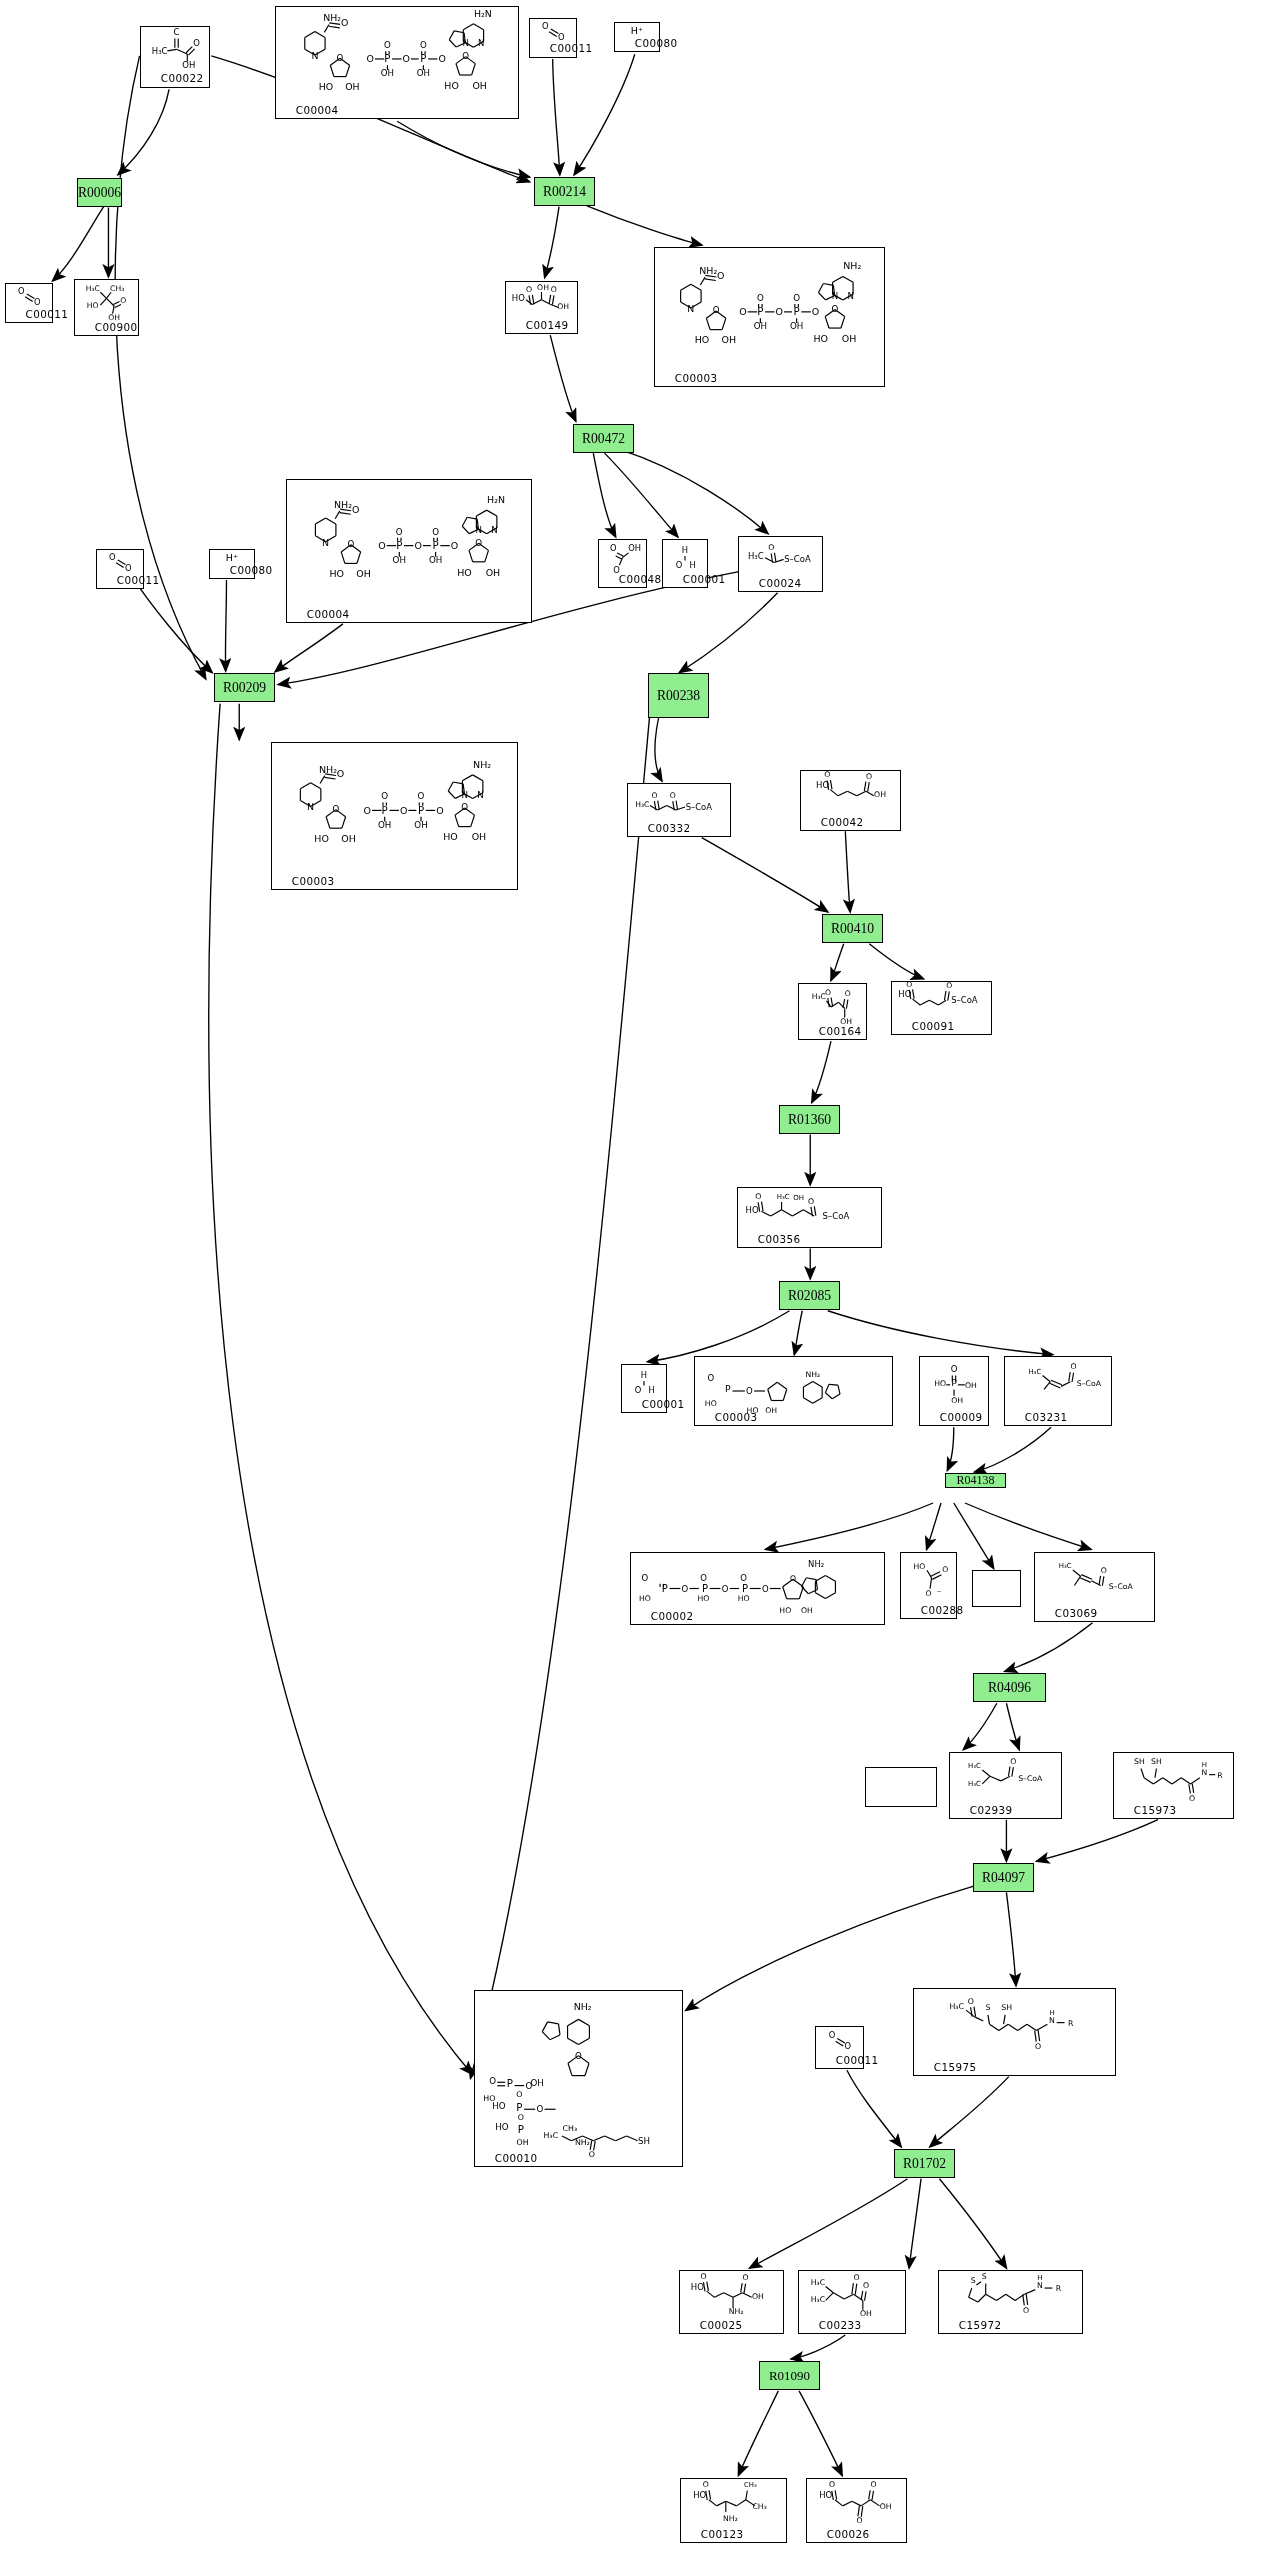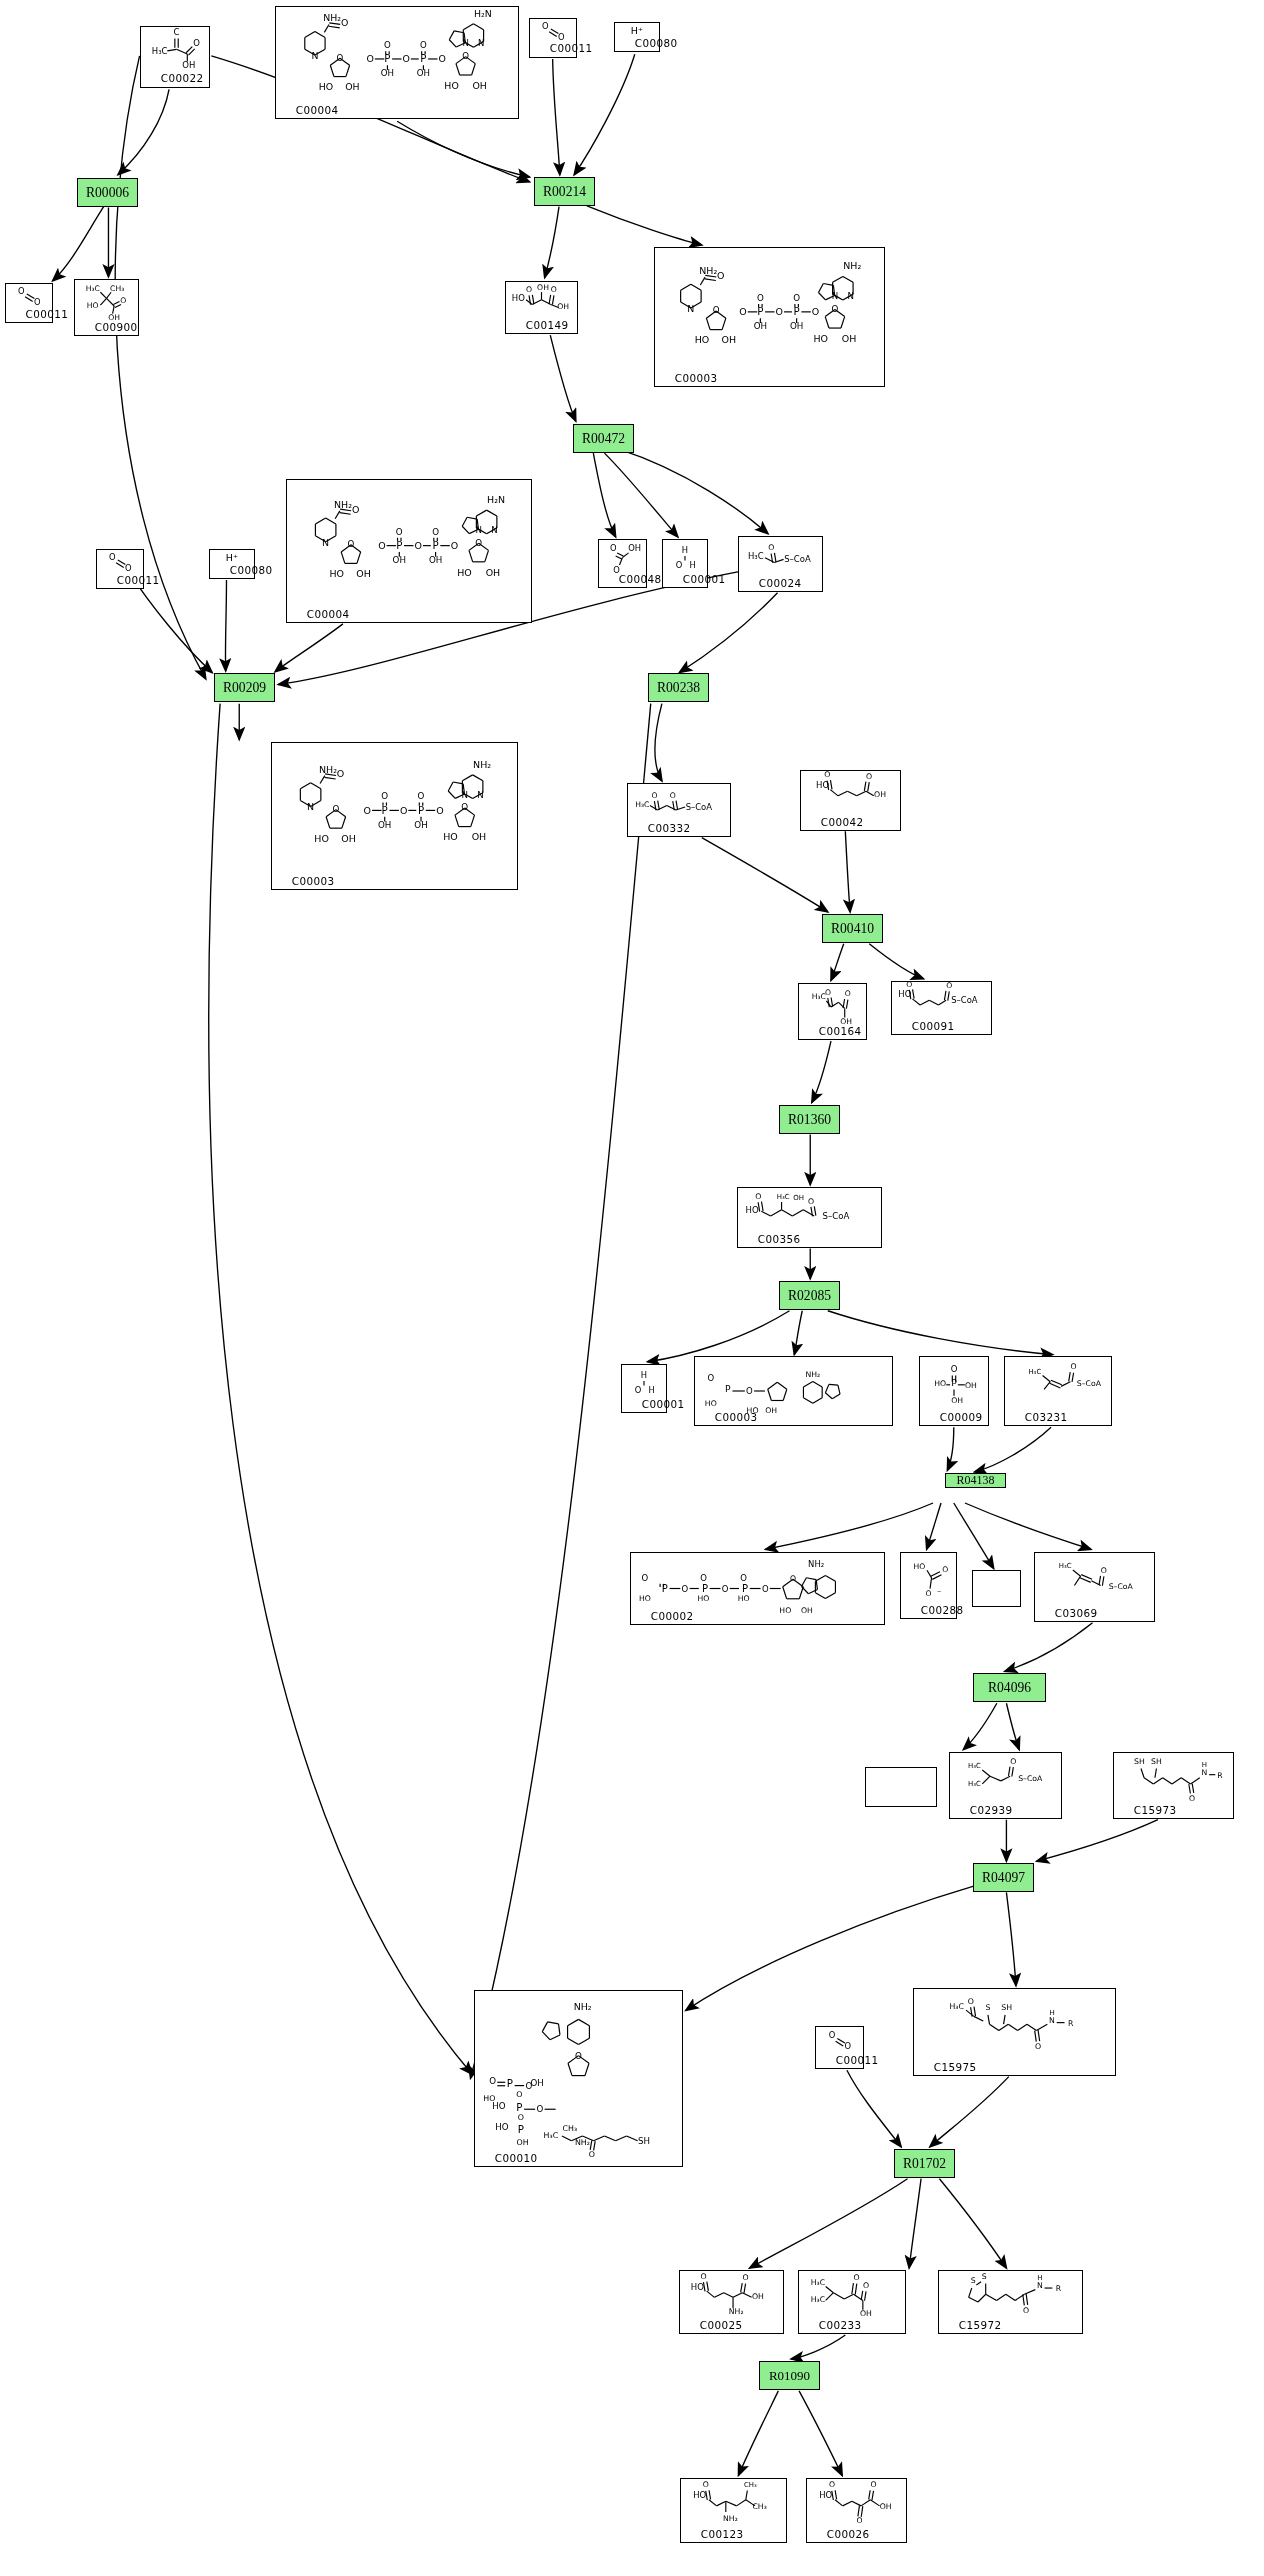--- a/index.html
+++ b/index.html
@@ -1015,33 +1015,33 @@
           <line x1="69" y1="35" x2="81" y2="27" stroke="#000" stroke-width="1.5"></line>
           <line x1="83.17006663243072" y1="27.361677772071786" x2="85.17006663243072" y2="15.361677772071786" stroke="#000" stroke-width="1.5"></line>
           <line x1="78.82993336756928" y1="26.638322227928214" x2="80.82993336756928" y2="14.638322227928214" stroke="#000" stroke-width="1.5"></line>
           <text x="85" y="11" font-family="DejaVu Sans, sans-serif" font-size="10" text-anchor="middle" fill="#000">O</text>
           <line x1="81" y1="27" x2="93" y2="35" stroke="#000" stroke-width="1.5"></line>
           <text x="101" y="39" font-family="DejaVu Sans, sans-serif" font-size="10" text-anchor="middle" fill="#000">OH</text>
         </svg>
       </div>
       <span class="cid">C00026</span>
     </div>
-    <div class="node rxn" style="left: 77px; top: 178px; width: 61px; height: 29px; font-size: 13.6px;">
+    <div class="node rxn" style="left: 77px; top: 178px; width: 45px; height: 29px; font-size: 13.6px;">
       <span>R00006</span>
     </div>
     <div class="node rxn" style="left: 534px; top: 177px; width: 61px; height: 29px; font-size: 13.6px;">
       <span>R00214</span>
     </div>
     <div class="node rxn" style="left: 573px; top: 424px; width: 61px; height: 29px; font-size: 13.6px;">
       <span>R00472</span>
     </div>
     <div class="node rxn" style="left: 214px; top: 673px; width: 61px; height: 29px; font-size: 13.6px;">
       <span>R00209</span>
     </div>
-    <div class="node rxn" style="left: 648px; top: 673px; width: 61px; height: 29px; font-size: 13.6px;">
+    <div class="node rxn" style="left: 648px; top: 673px; width: 61px; height: 45px; font-size: 13.6px;">
       <span>R00238</span>
     </div>
     <div class="node rxn" style="left: 822px; top: 914px; width: 61px; height: 29px; font-size: 13.6px;">
       <span>R00410</span>
     </div>
     <div class="node rxn" style="left: 779px; top: 1105px; width: 61px; height: 29px; font-size: 13.6px;">
       <span>R01360</span>
     </div>
     <div class="node rxn" style="left: 779px; top: 1281px; width: 61px; height: 29px; font-size: 13.6px;">
       <span>R02085</span>

